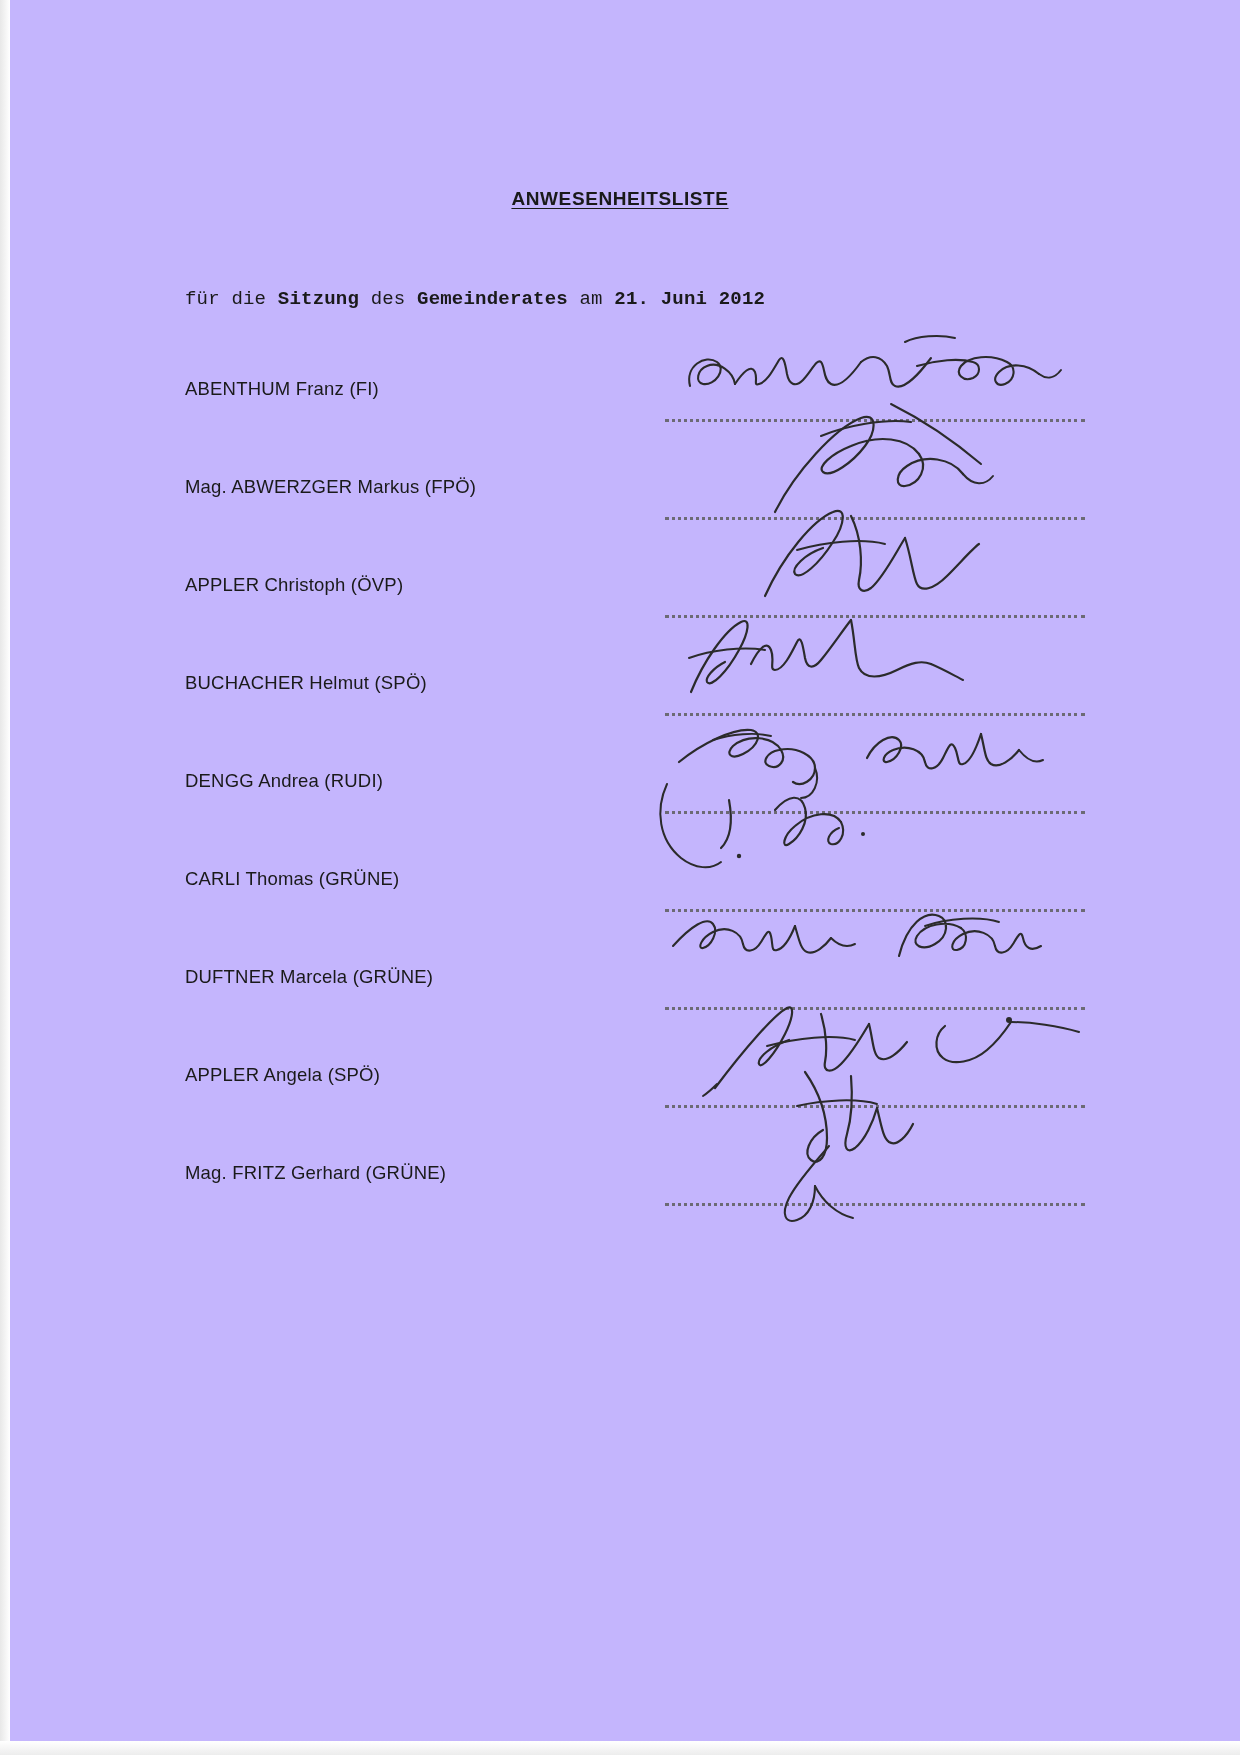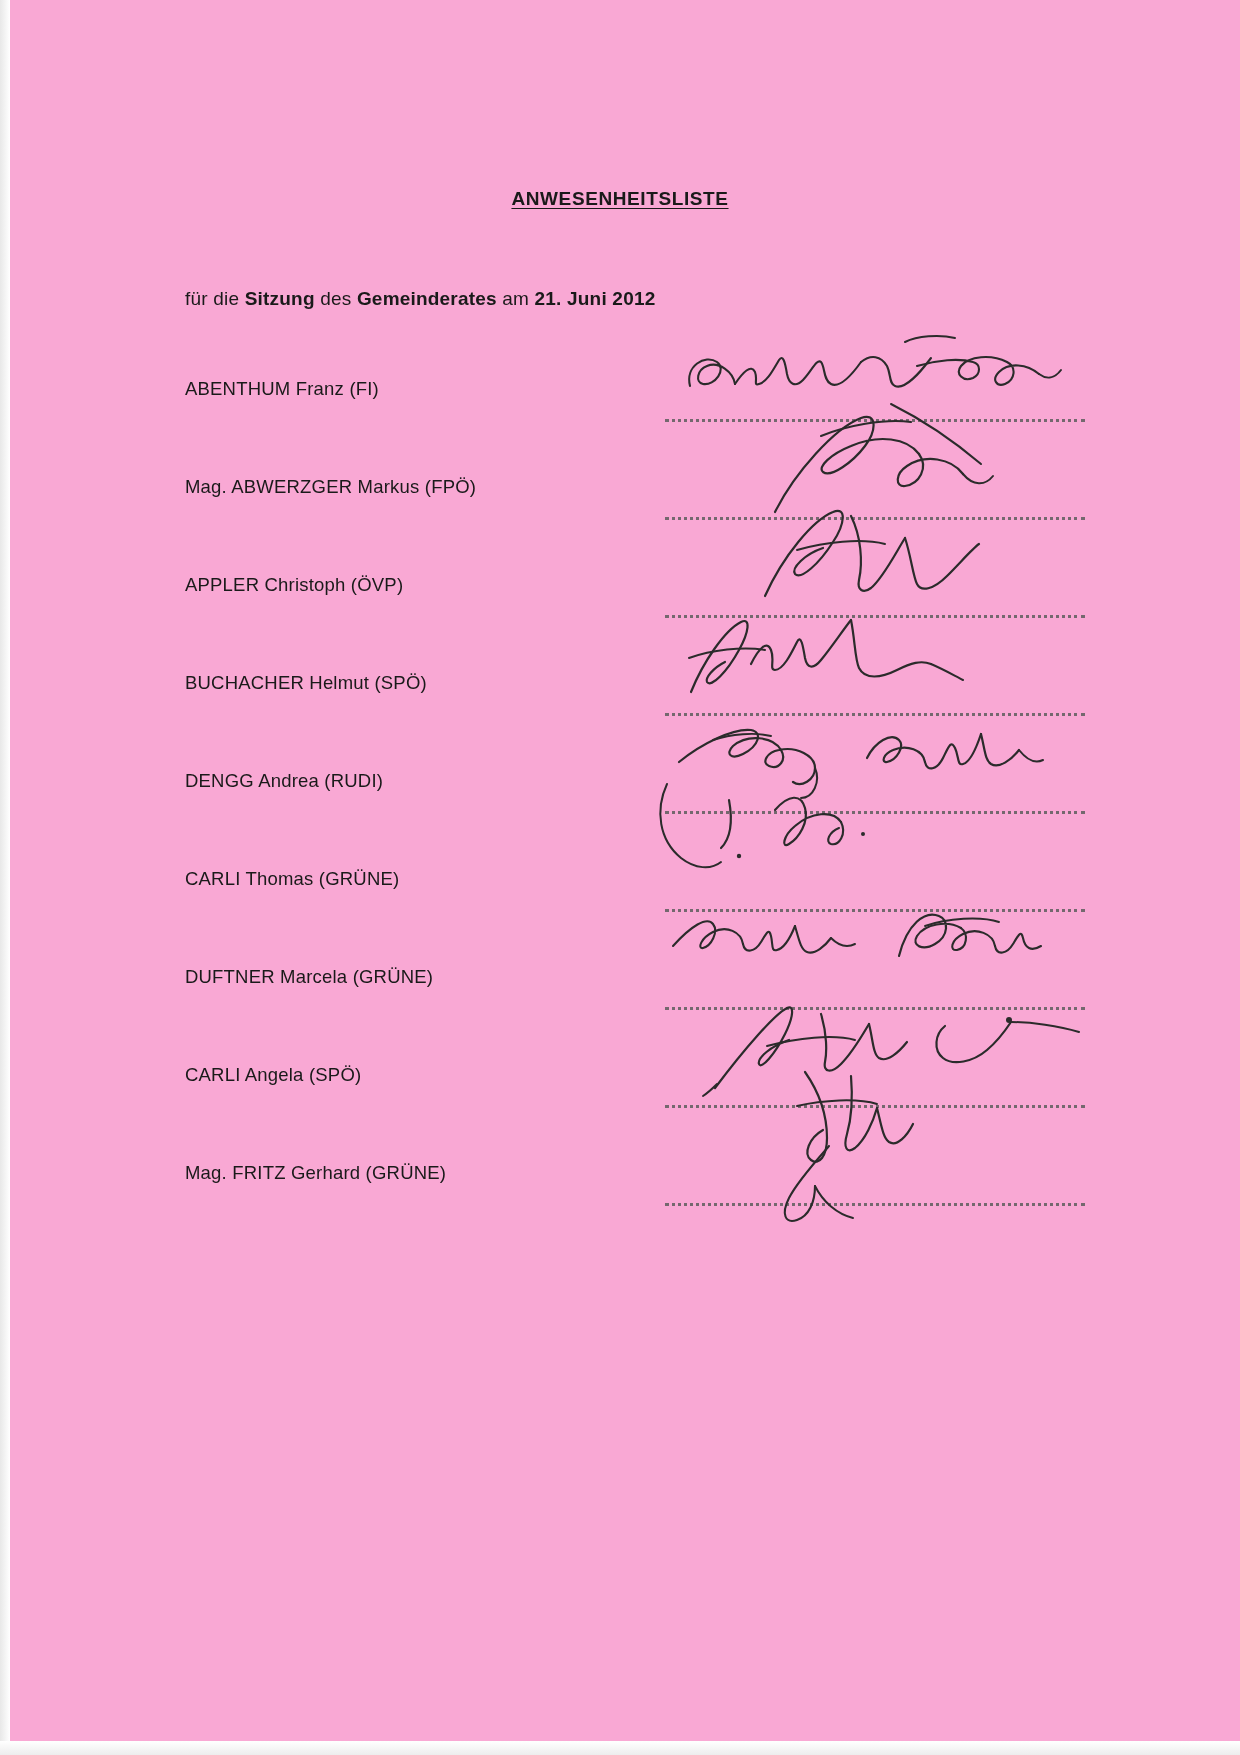--- a/index.html
+++ b/index.html
@@ -12,21 +12,21 @@
     height: 1755px;
     position: relative;
     font-family: "Liberation Sans", sans-serif;
     color: #1a1a1a;
     overflow: hidden;
   }
 
   .page {
     position: absolute;
     inset: 0;
-    background: #f9a8d4;
+    background: #c4b5fd;
   }
 
   
   .scan-edge-left {
     position: absolute;
     left: 0; top: 0;
     width: 10px; height: 1755px;
     background: linear-gradient(to right, #e8e8e8, #ffffff);
   }
   .scan-edge-bottom {
@@ -48,20 +48,21 @@
     text-decoration: underline;
     text-underline-offset: 3px;
   }
 
   .subtitle {
     position: absolute;
     left: 185px;
     top: 288px;
     font-size: 19px;
     letter-spacing: 0.2px;
+    font-family: Liberation Mono, monospace;
   }
   .subtitle b { font-weight: bold; }
 
   .roster {
     position: absolute;
     left: 185px;
     top: 356px;
     width: 900px;
   }
 
@@ -246,21 +247,21 @@
             <path d="M244 54 C252 22, 270 8, 284 14 C294 18, 294 34, 280 42 C268 49, 256 44, 262 34 C270 22, 292 18, 306 26" stroke-width="2.2"></path>
             <path d="M306 26 C314 32, 312 46, 302 48 C294 49, 296 38, 308 32 C322 25, 338 32, 340 44" stroke-width="2.1"></path>
             <path d="M340 44 C342 54, 352 52, 358 42 C364 32, 366 28, 368 36 C370 46, 376 50, 386 44" stroke-width="2.1"></path>
             <path d="M270 24 C292 16, 326 14, 344 20" stroke-width="1.9"></path>
           </svg>
         </div>
       </div>
     </div>
 
     <div class="roster-row">
-      <div class="member-name">CARLI Angela (SPÖ)</div>
+      <div class="member-name">APPLER Angela (SPÖ)</div>
       <div class="sign-slot">
         <div class="dots"></div>
         <div class="signature">
           <svg viewBox="0 0 440 120" preserveAspectRatio="none">
             <path d="M60 88 C90 48, 120 14, 132 8 C140 4, 138 18, 130 34 C120 54, 106 70, 104 64 C102 58, 116 46, 134 40" stroke-width="2.2"></path>
             <path d="M112 46 C142 38, 178 34, 200 40" stroke-width="2"></path>
             <path d="M166 14 C172 34, 172 52, 170 62 C168 72, 176 74, 186 64 C198 52, 208 34, 214 24" stroke-width="2.2"></path>
             <path d="M214 24 C218 40, 218 54, 224 58 C232 63, 244 52, 252 42" stroke-width="2.2"></path>
             <path d="M290 26 C280 34, 278 50, 288 58 C298 66, 318 62, 332 50 C344 40, 352 28, 356 22" stroke-width="2.2"></path>
             <circle cx="354" cy="20" r="3" fill="#2b2b2b" stroke="none"></circle>

